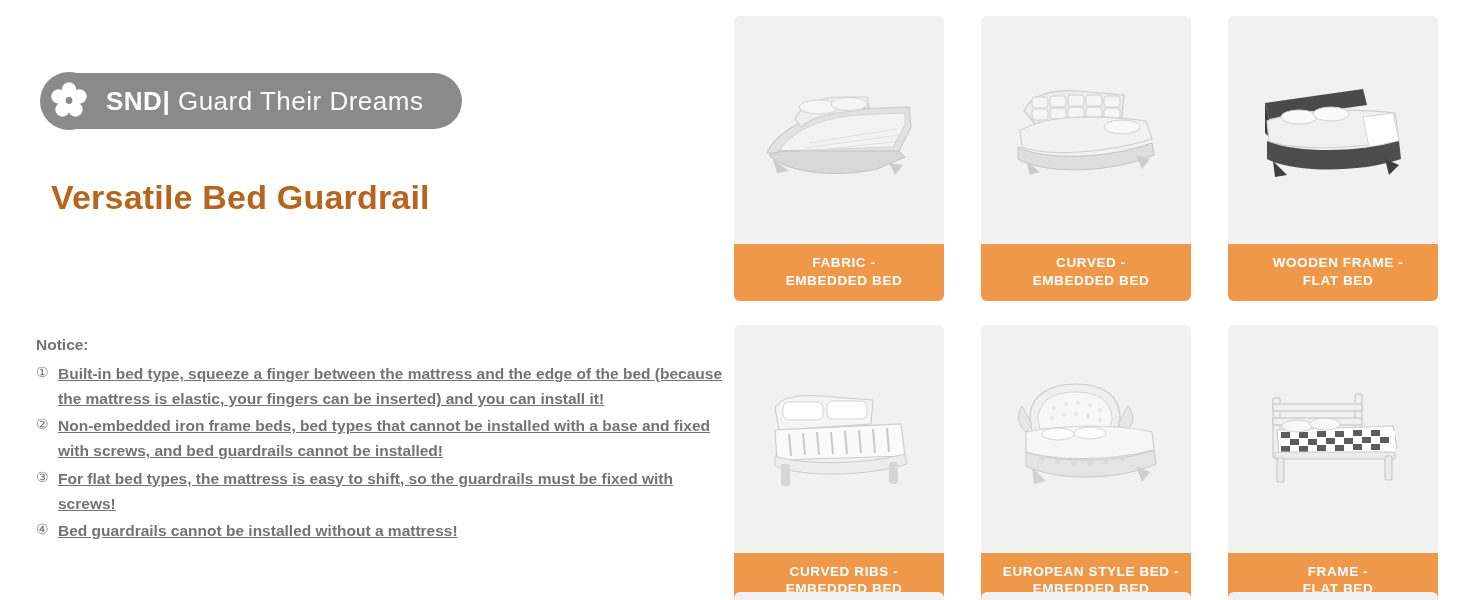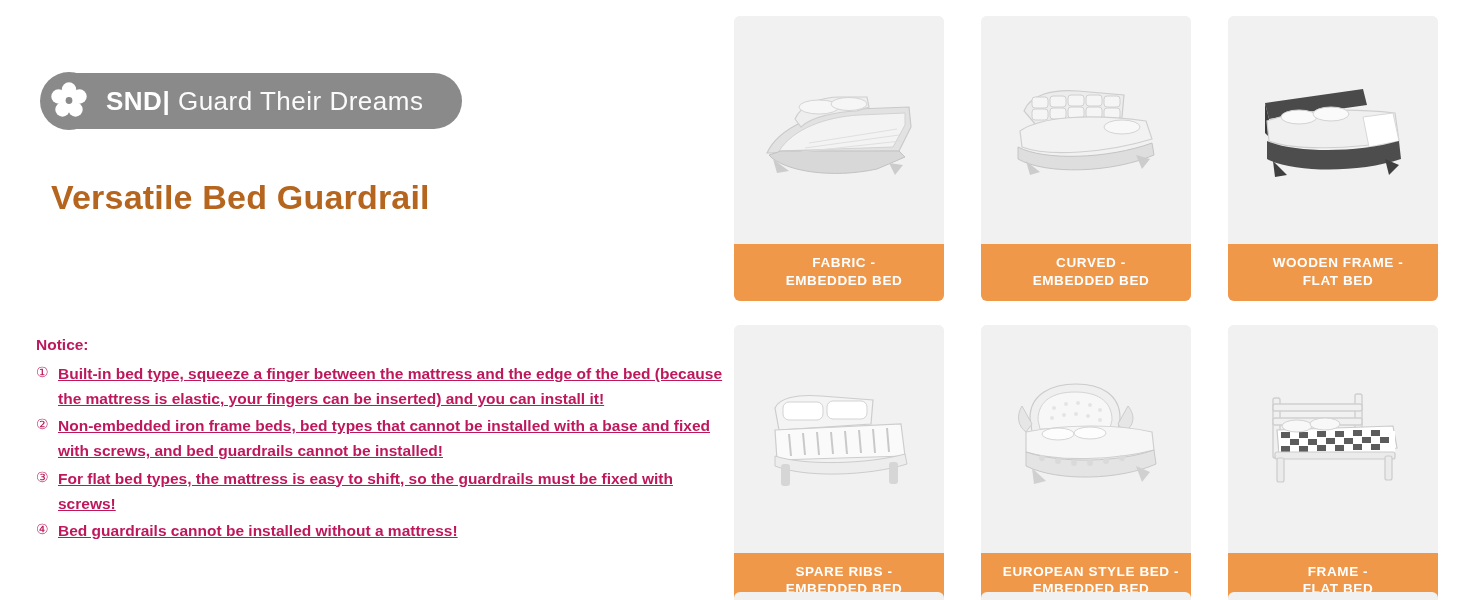--- a/index.html
+++ b/index.html
@@ -77,21 +77,21 @@
     line-height: 1.32;
     letter-spacing: 0.2px;
   }
   .headline .line { display: block; }
 
   .notice {
     position: absolute;
     left: 36px;
     top: 332px;
     width: 690px;
-    color: #be185d;
+    color: #737373;
     font-size: 15.5px;
     line-height: 1.62;
     font-weight: bold;
   }
   .notice-title {
     margin-bottom: 4px;
   }
   .notice-list {
     list-style: none;
     margin: 0;
@@ -320,21 +320,21 @@
             <path d="M110 66 L112 89"></path>
             <path d="M124 65 L126 89"></path>
             <path d="M138 64 L140 88"></path>
           </g>
           <path d="M26 92 C56 102 120 100 156 90 L158 100 C120 112 56 114 26 102 Z" fill="#ededed" stroke="#cccccc" stroke-width="1"></path>
           <rect x="32" y="100" width="9" height="22" rx="3" fill="#d6d6d6"></rect>
           <rect x="140" y="98" width="9" height="22" rx="3" fill="#d6d6d6"></rect>
         </svg>
       </div>
       <div class="card-label">
-        <span>SPARE RIBS -</span>
+        <span>CURVED RIBS -</span>
         <span class="l2">EMBEDDED BED</span>
       </div>
     </div>
 
     <div class="card">
       <div class="card-image">
         <svg width="180" height="150" viewBox="0 0 180 150">
           <path d="M34 54 C34 30 56 20 80 20 C104 20 124 30 124 54 L122 66 L36 68 Z" fill="#efefef" stroke="#cbcbcb" stroke-width="1.2"></path>
           <path d="M42 56 C42 36 58 28 79 28 C100 28 116 36 116 56 L114 64 L44 65 Z" fill="#f7f7f7" stroke="#d4d4d4" stroke-width="1"></path>
           <g fill="#e4e4e4">

